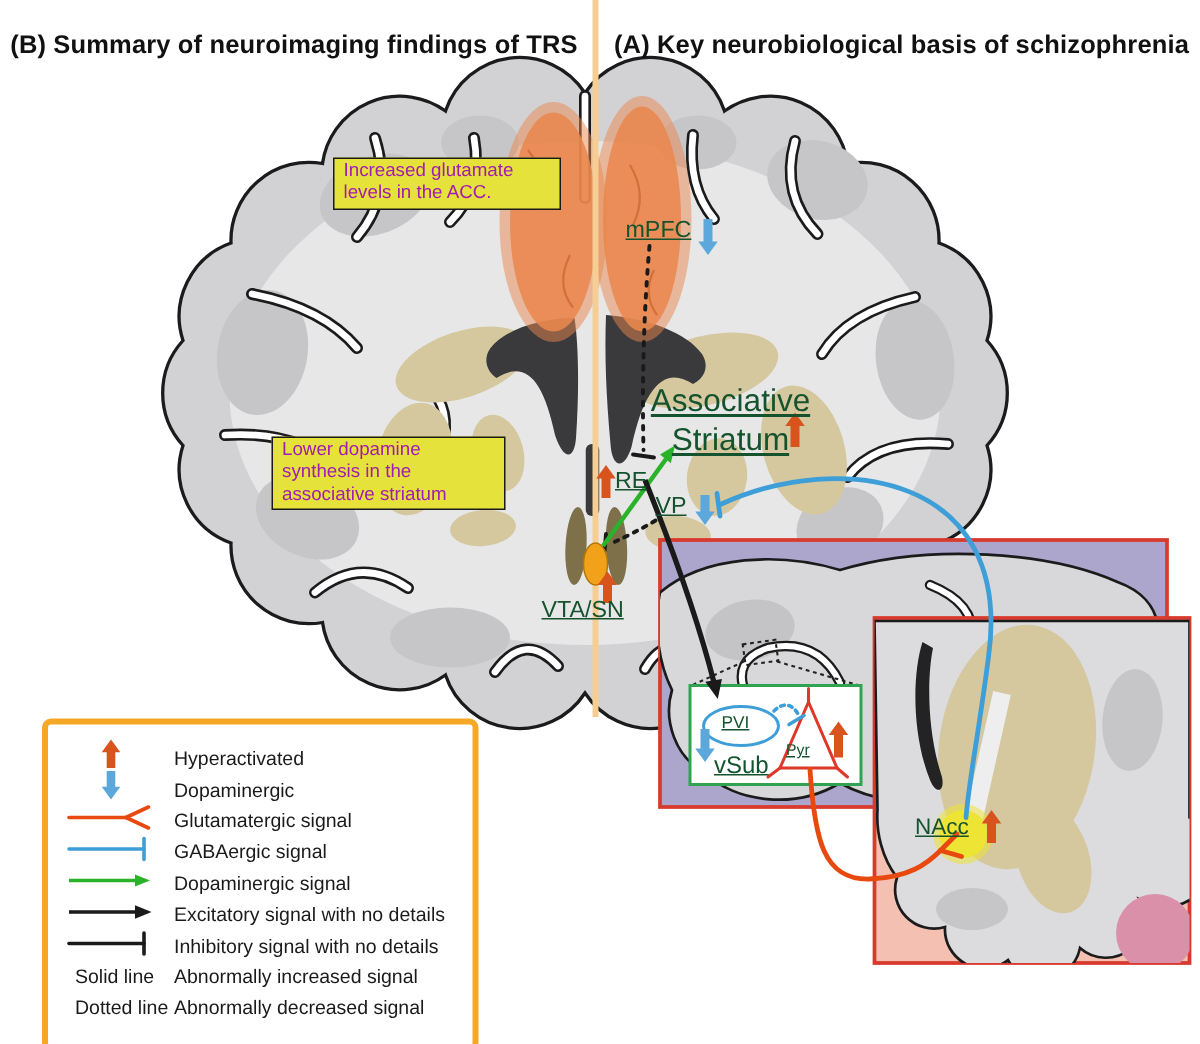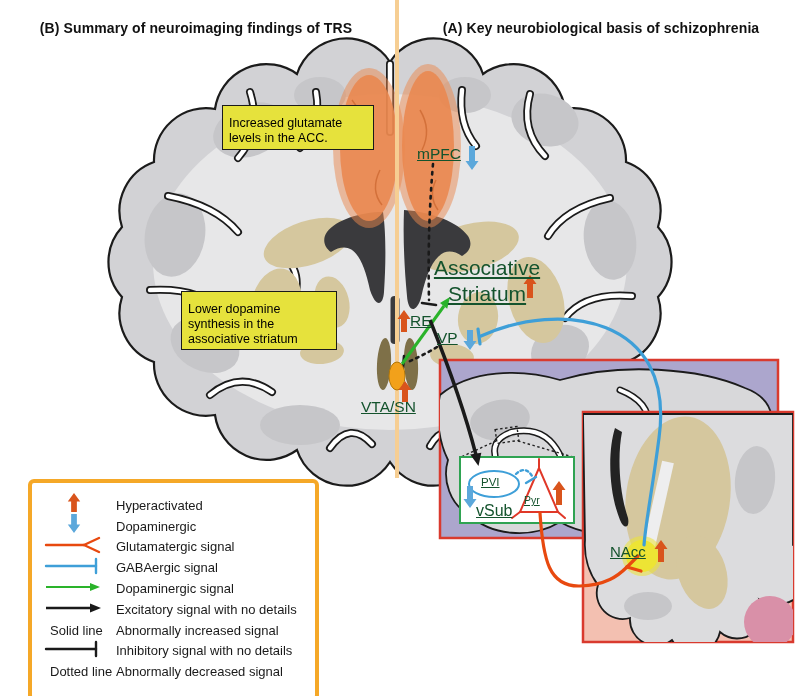--- a/index.html
+++ b/index.html
@@ -1,27 +1,27 @@
 <!DOCTYPE html>
 <html style="--hyperactivated: #D9541C; --hypoactivated: #5CA8DB; --glutamatergic: #E8490F; --gabaergic: #3E9FD8; --dopaminergic: #2AB32A; --legend-border: #F5A828; --callout-bg: #E6E23C; --acc-highlight: #E9874E; --striatum: #D5C79E; --nacc-highlight: #EDE434; --vta-sn: #F2A11B; --divider: #F6CE93; --inset-purple: #ACA6CD; --inset-pink: #F3C0B1; --inset-border: #D93A2E; --vsub-border: #2FA352;"><head>
 <meta charset="utf-8">
 <style>
   html,body{margin:0;padding:0;background:#fff;}
   body{width:800px;height:696px;position:relative;overflow:hidden;
        font-family:"Liberation Sans", sans-serif;color:#111;}
   .abs{position:absolute;}
   svg{display:block;}
   
-  .panel-title{position:absolute;top:20px;font-size:14px;font-weight:bold;
+  .panel-title{position:absolute;top:20px;font-size:17px;font-weight:bold;
                text-align:center;letter-spacing:.1px;}
   #title-b{left:0;width:392px;}
   #title-a{left:402px;width:398px;text-align:center;}
   
   .callout{position:absolute;background:var(--callout-bg);border:1.6px solid #1a1a1a;
-           padding:10px 6px 3px 6px;font-size:12.5px;line-height:1.18;color:#000000;}
+           padding:0 6px 3px 6px;font-size:12.5px;line-height:1.18;color:#a21caf;}
   #callout-acc{left:222px;top:105px;width:138px;}
   #callout-striatum{left:181px;top:291px;width:142px;}
   
   .rlabel{position:absolute;font-size:15.5px;color:#14532d;white-space:nowrap;text-decoration:underline;}
   #lbl-mpfc{left:417px;top:145px;}
   #lbl-assoc{left:426px;top:255px;width:122px;text-align:center;white-space:normal;
              line-height:1.22;font-size:21px;}
   #lbl-re{left:410px;top:312px;}
   #lbl-vp{left:437px;top:329px;}
   #lbl-vta{left:361px;top:398px;}
@@ -329,31 +329,31 @@
   <div class="lrow">
     <span class="lsym">
       <svg width="60" height="18" viewBox="0 0 60 18">
           <line x1="2" y1="9" x2="47" y2="9" class="st-blk" stroke-width="2.4"></line>
           <polygon class="fill-blk" points="57,9 46,4.5 46,13.5"></polygon>
         </svg>
       </span>
     <span class="llab">Excitatory signal with no details</span>
   </div>
   <div class="lrow">
-    <span class="lsym keytext">Solid line</span>
-    <span class="llab">Abnormally increased signal</span>
-  </div>
-  <div class="lrow">
     <span class="lsym">
       <svg width="60" height="18" viewBox="0 0 60 18" fill="none">
           <g class="st-blk" stroke-width="2.4" stroke-linecap="round">
             <line x1="2" y1="9" x2="52" y2="9"></line>
             <line x1="52" y1="2" x2="52" y2="16"></line>
           </g>
         </svg>
       </span>
     <span class="llab">Inhibitory signal with no details</span>
   </div>
   <div class="lrow">
+    <span class="lsym keytext">Solid line</span>
+    <span class="llab">Abnormally increased signal</span>
+  </div>
+  <div class="lrow">
     <span class="lsym keytext">Dotted line</span>
     <span class="llab">Abnormally decreased signal</span>
   </div>
 </div>
 
 </body></html>

